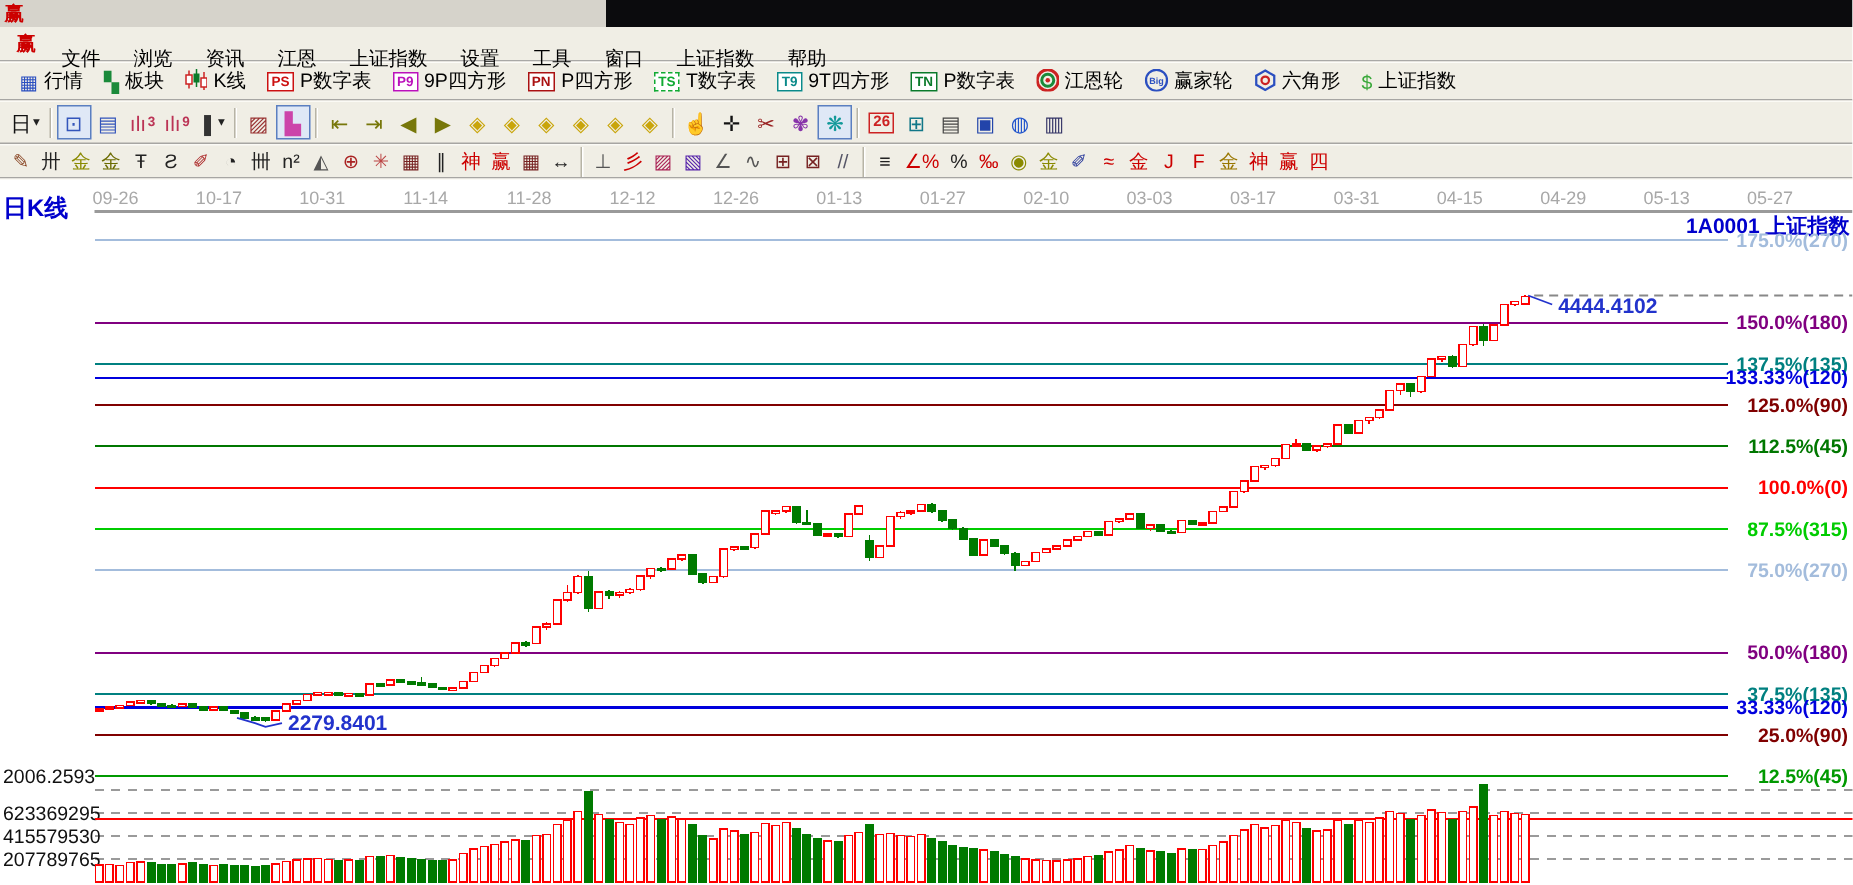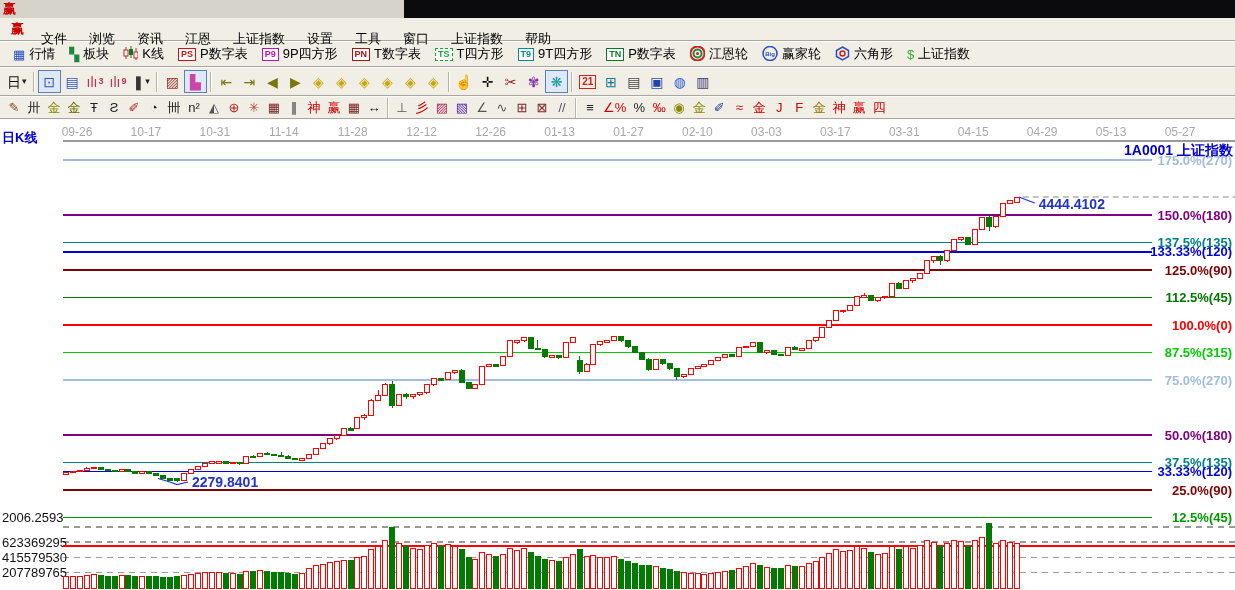--- a/index.html
+++ b/index.html
@@ -23,21 +23,21 @@
   .toolbar3 { height:23px; padding-left:4px; font-size:13px; }
   .tb-btn { min-width:23px; height:23px; display:flex; align-items:center; justify-content:center;
             gap:1px; padding:0 2px; border:1px solid transparent; line-height:1; white-space:nowrap;}
   .toolbar3 .tb-btn { min-width:20px; height:19px; font-size:13px; }
   .tb-btn.pressed { border-color:#5b7fc0; background:#dfe8f6; }
   .tb-btn .caret { font-size:9px; color:#222; }
   .tb-btn .sub { font-size:9px; font-weight:bold; }
   .boxed21 { font-size:10px; font-weight:bold; border:1px solid; padding:0 2px; line-height:12px; }
   .vsep { width:2px; height:20px; border-left:1px solid #b7b4a6; border-right:1px solid #fff; margin:0 3px; }
   .chart-wrap { position:absolute; left:0; top:122px; width:1235px; height:468px; background:#fff; }
-  .kmode-label { position:absolute; left:2px; top:7px; color:#0000cc; font-size:13px; font-weight:bold; }
+  .kmode-label { position:absolute; left:2px; top:7px; color:#0000cc; font-size:16px; font-weight:bold; }
   svg text { font-family:"Liberation Sans", sans-serif; }
 </style>
 </head>
 <body>
 
 <div class="titlebar">
   <div class="titlebar-left">
     <span class="app-logo">赢</span>
   </div>
 </div>
@@ -81,25 +81,25 @@
     <div class="tb1-item">
       <span class="badge" style="color:#cc1111;border-color:#cc1111">PS</span>
       <span>P数字表</span>
     </div>
     <div class="tb1-item">
       <span class="badge" style="color:#bb11bb;border-color:#bb11bb">P9</span>
       <span>9P四方形</span>
     </div>
     <div class="tb1-item">
       <span class="badge" style="color:#aa1111;border-color:#aa1111">PN</span>
+      <span>P四方形</span>
+    </div>
+    <div class="tb1-item">
+      <span class="badge dashed" style="color:#11aa33;border-color:#11aa33">TS</span>
       <span>T数字表</span>
-    </div>
-    <div class="tb1-item">
-      <span class="badge dashed" style="color:#11aa33;border-color:#11aa33">TS</span>
-      <span>T四方形</span>
     </div>
     <div class="tb1-item">
       <span class="badge" style="color:#0a8a8a;border-color:#0a8a8a">T9</span>
       <span>9T四方形</span>
     </div>
     <div class="tb1-item">
       <span class="badge" style="color:#0a7a2a;border-color:#0a7a2a">TN</span>
       <span>P数字表</span>
     </div>
     <div class="tb1-item">
@@ -202,21 +202,21 @@
       <span style="color:#992222">✂</span>
     </span>
     <span class="tb-btn">
       <span style="color:#8833aa">✾</span>
     </span>
     <span class="tb-btn pressed">
       <span style="color:#119999">❋</span>
     </span>
     <span class="vsep"></span>
     <span class="tb-btn">
-      <span class="boxed21" style="color:#cc2222;border-color:#cc2222">21</span>
+      <span class="boxed21" style="color:#cc2222;border-color:#cc2222">26</span>
     </span>
     <span class="tb-btn">
       <span style="color:#117788">⊞</span>
     </span>
     <span class="tb-btn">
       <span style="color:#444444">▤</span>
     </span>
     <span class="tb-btn">
       <span style="color:#2244aa">▣</span>
     </span>

